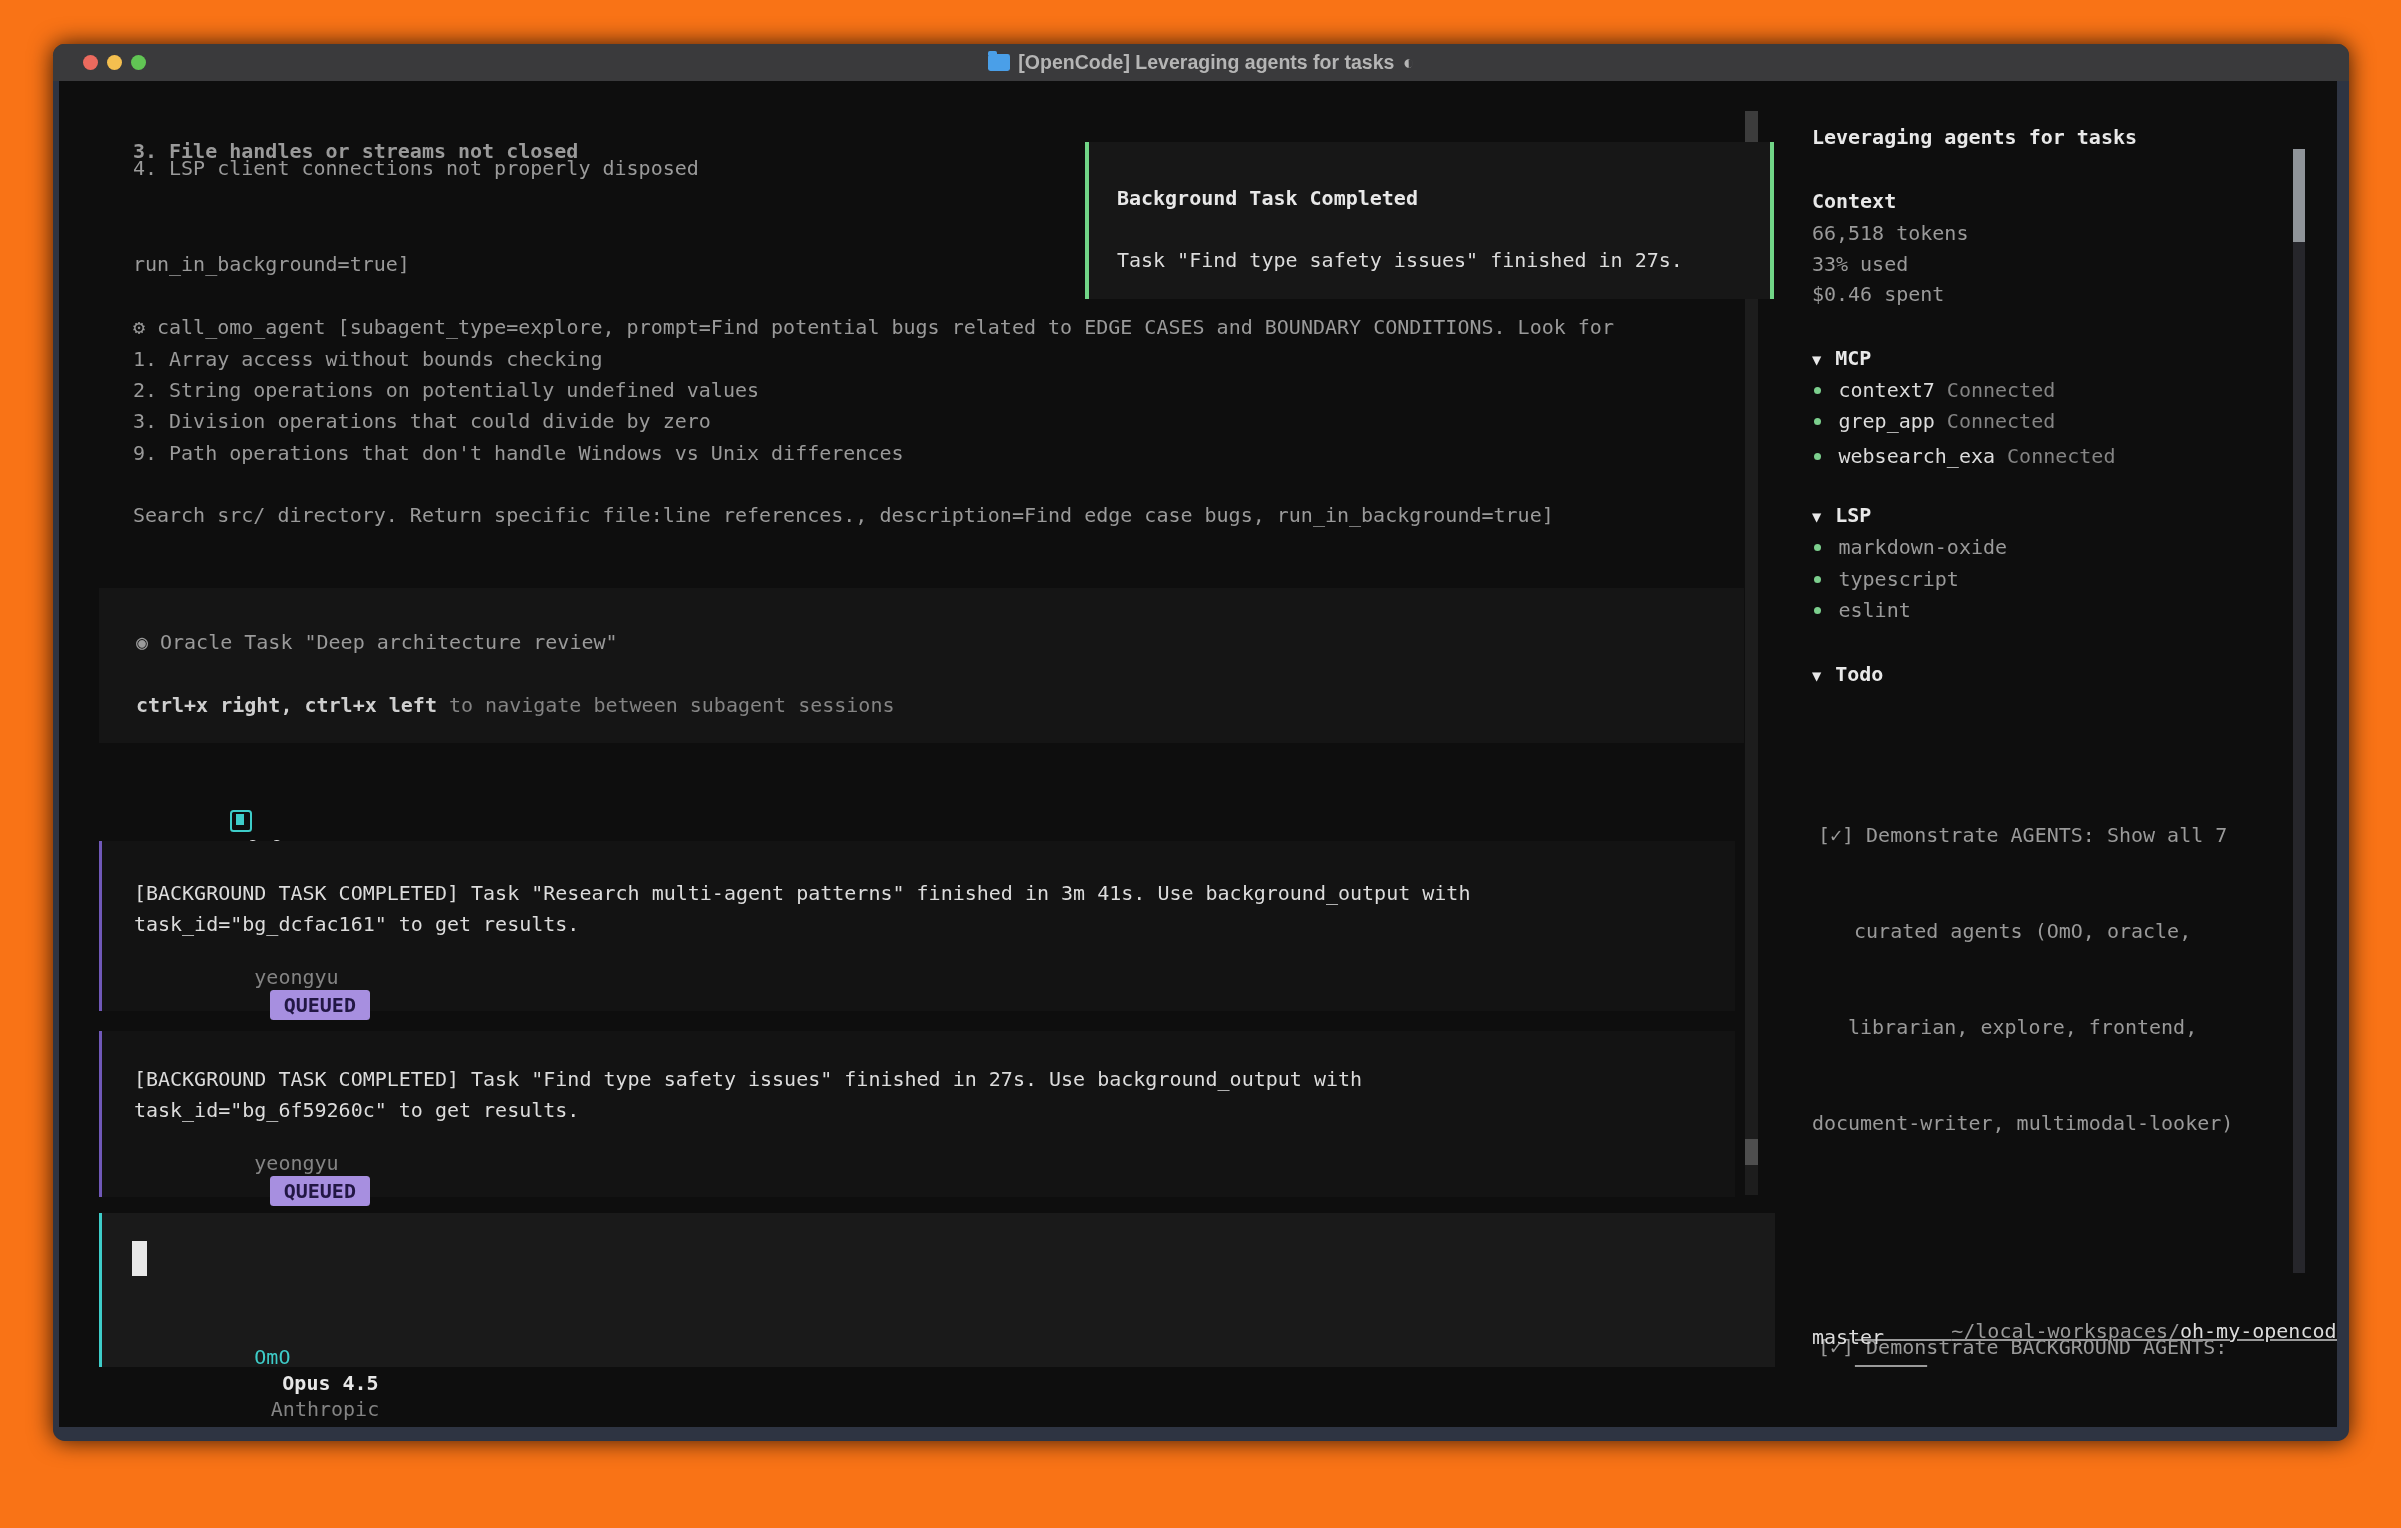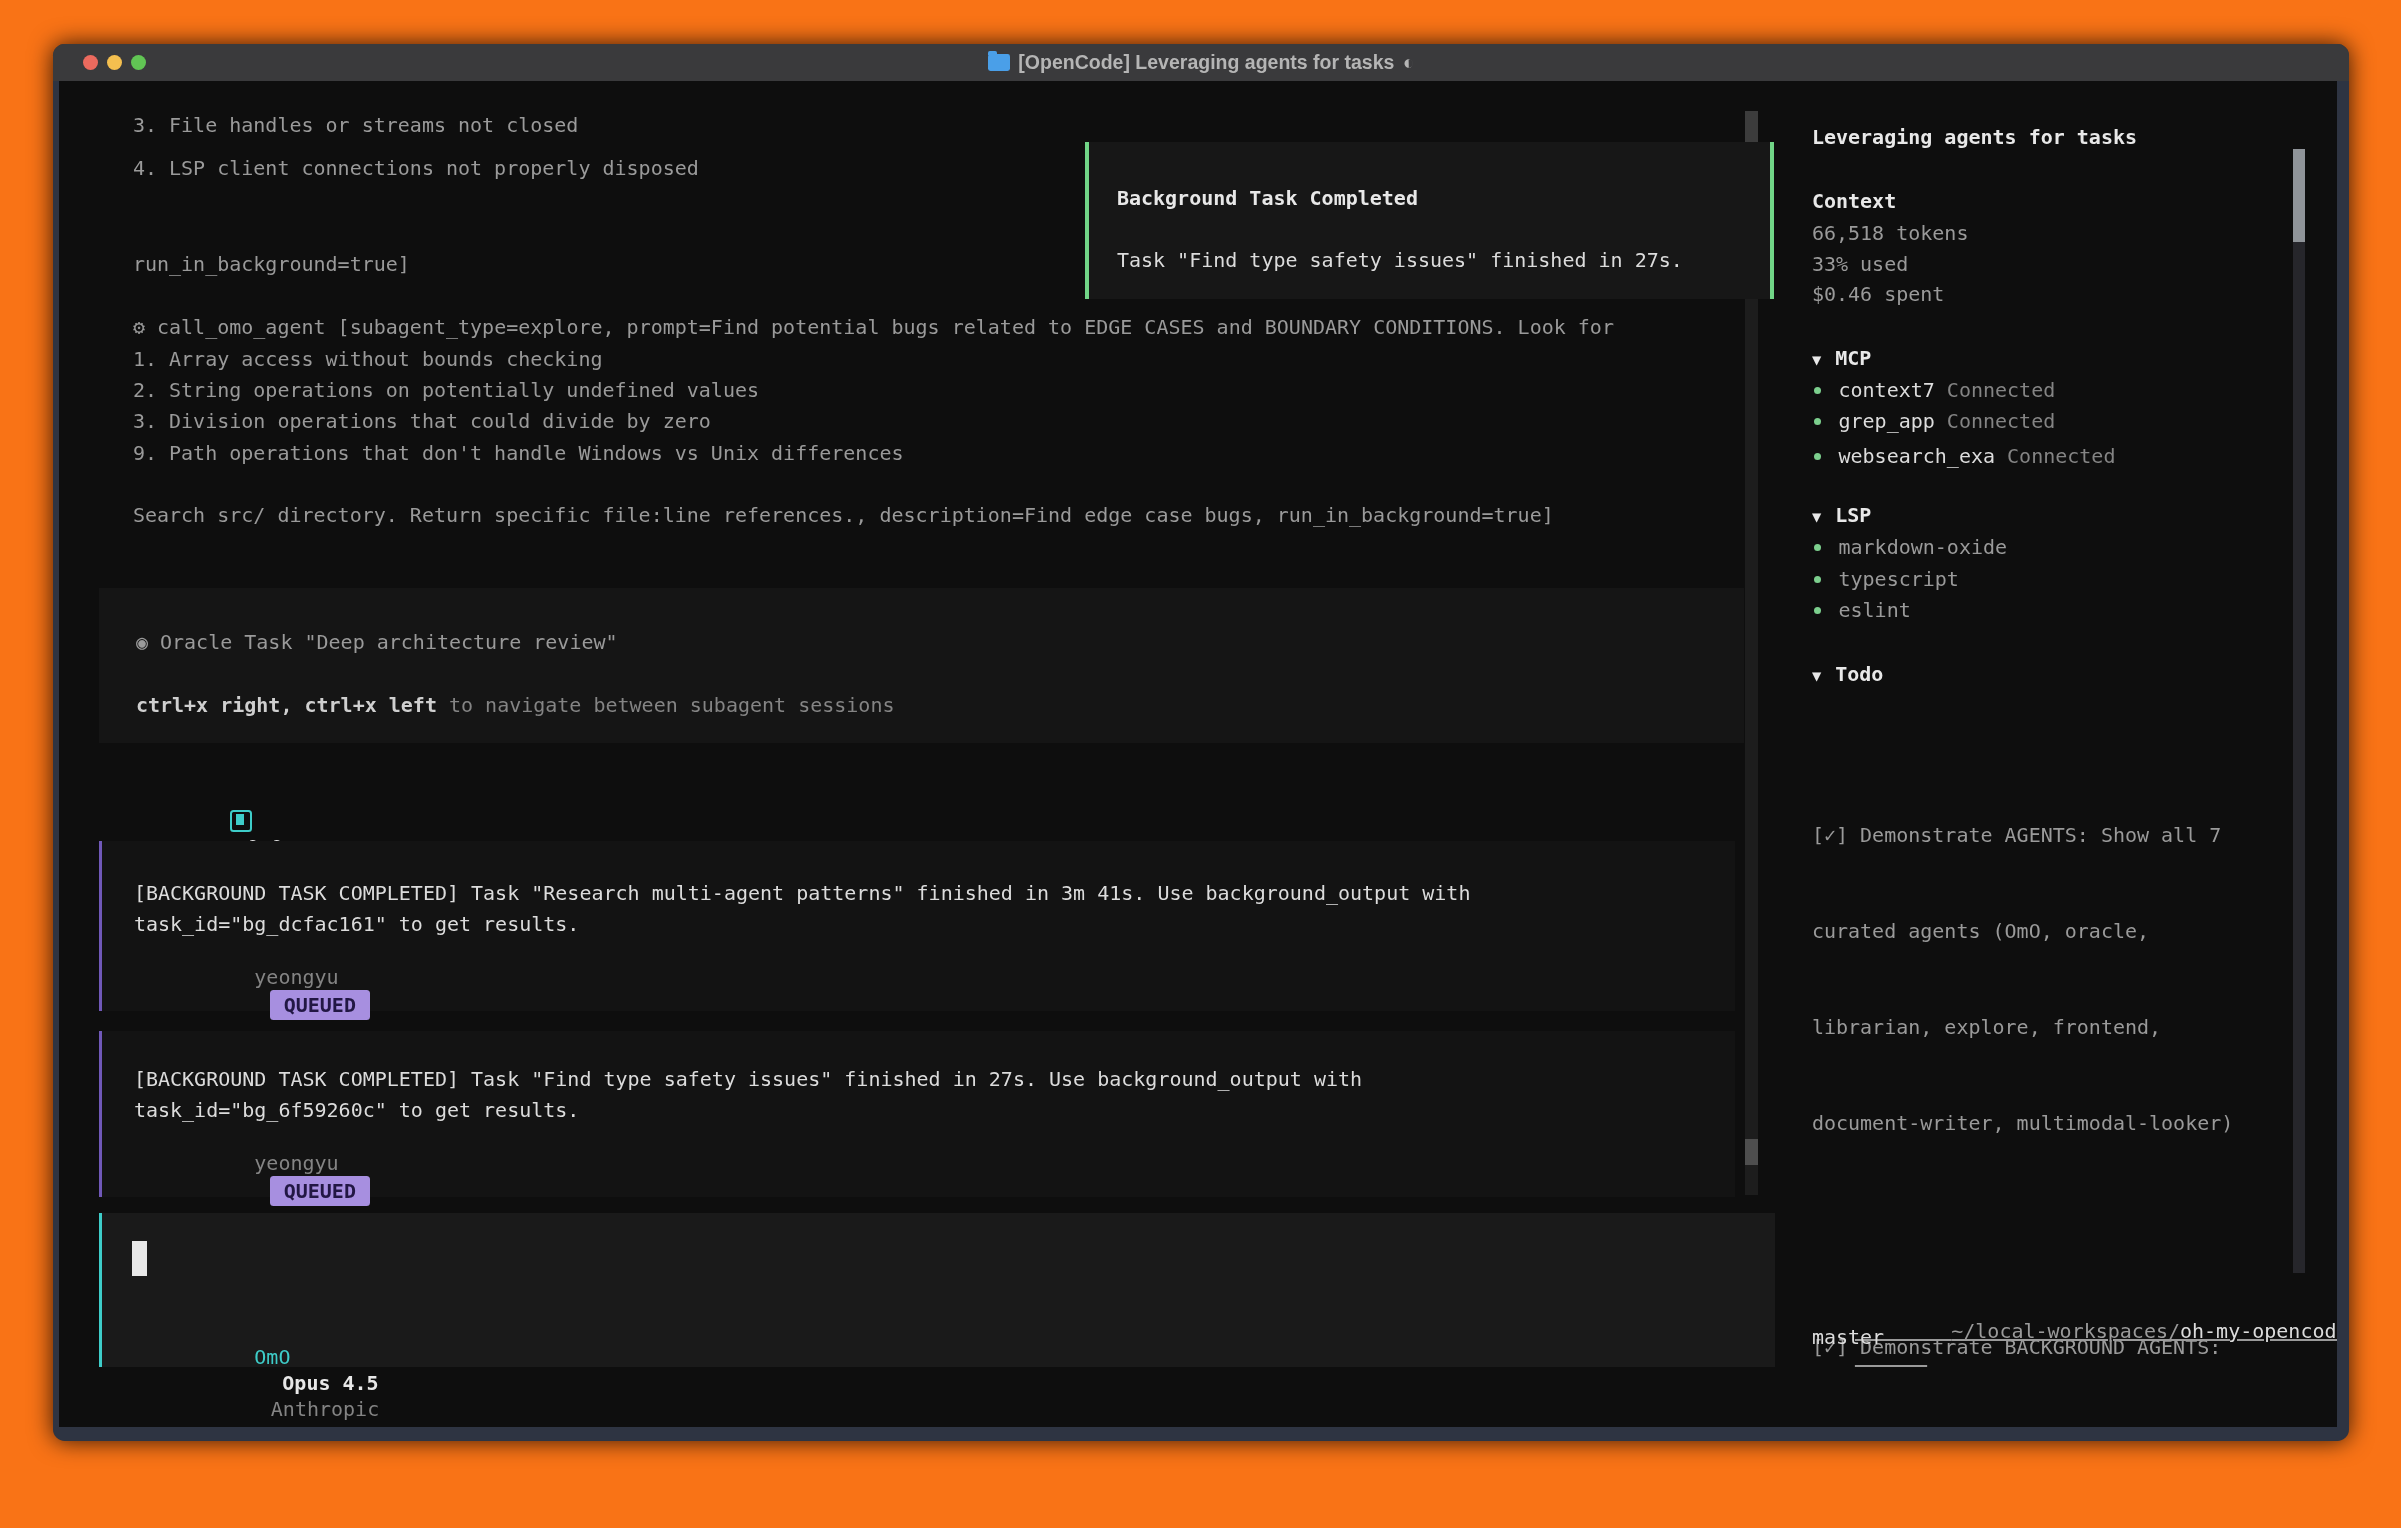--- a/index.html
+++ b/index.html
@@ -32,21 +32,21 @@
   
   .sb-main-track{position:absolute;left:1686px;top:71px;width:13px;height:1043px;background:#1d1d1d;}
   .sb-main-top{position:absolute;left:1686px;top:30px;width:13px;height:34px;background:#3c3c3c;}
   .sb-main-thumb{position:absolute;left:1686px;top:1058px;width:13px;height:26px;background:#4e4e4e;}
   .sb-side-thumb{position:absolute;left:2234px;top:68px;width:11.8px;height:93px;background:#8f9499;}
   .sb-side-track{position:absolute;left:2234px;top:161px;width:11.8px;height:1031px;background:#26262b;}
   
   .bullet{position:absolute;width:7px;height:7px;border-radius:50%;background:#7ccf8d;}
   .tri{font-size:15.4px;color:#e8e8e8;}
   .todo-flow{position:absolute;left:1753px;top:610px;line-height:32px;white-space:pre;}
-  .todo-item.done div,.todo-item.pending div{color:#9a9a9a;}
+  .todo-item.done div,.todo-item.pending div{color:#9a9a9a;text-align:center;}
 </style>
 </head>
 <body>
 
 <div class="stage">
   <div class="window">
 
     <div class="titlebar">
       <div class="traffic">
         <div class="light red"></div>
@@ -55,21 +55,21 @@
       </div>
       <div class="title-group">
         <span class="folder"></span>
         <span>[OpenCode] Leveraging agents for tasks</span>
         <span>◐</span>
       </div>
     </div>
 
     <div class="term">
 
-      <div class="abs dim" style="left:74px;top:31px;">3. File handles or streams not closed</div>
+      <div class="abs dim" style="left:74px;top:57px;font-weight:bold;">3. File handles or streams not closed</div>
       <div class="abs dim" style="left:74px;top:74px;">4. LSP client connections not properly disposed</div>
       <div class="abs dim" style="left:74px;top:170px;">run_in_background=true]</div>
 
       <div class="sb-main-track"></div>
       <div class="sb-main-top"></div>
       <div class="sb-main-thumb"></div>
 
       <div class="toast">
         <div class="abs wbold" style="left:28px;top:43px;">Background Task Completed</div>
         <div class="abs bright" style="left:28px;top:105px;">Task "Find type safety issues" finished in 27s.</div>

